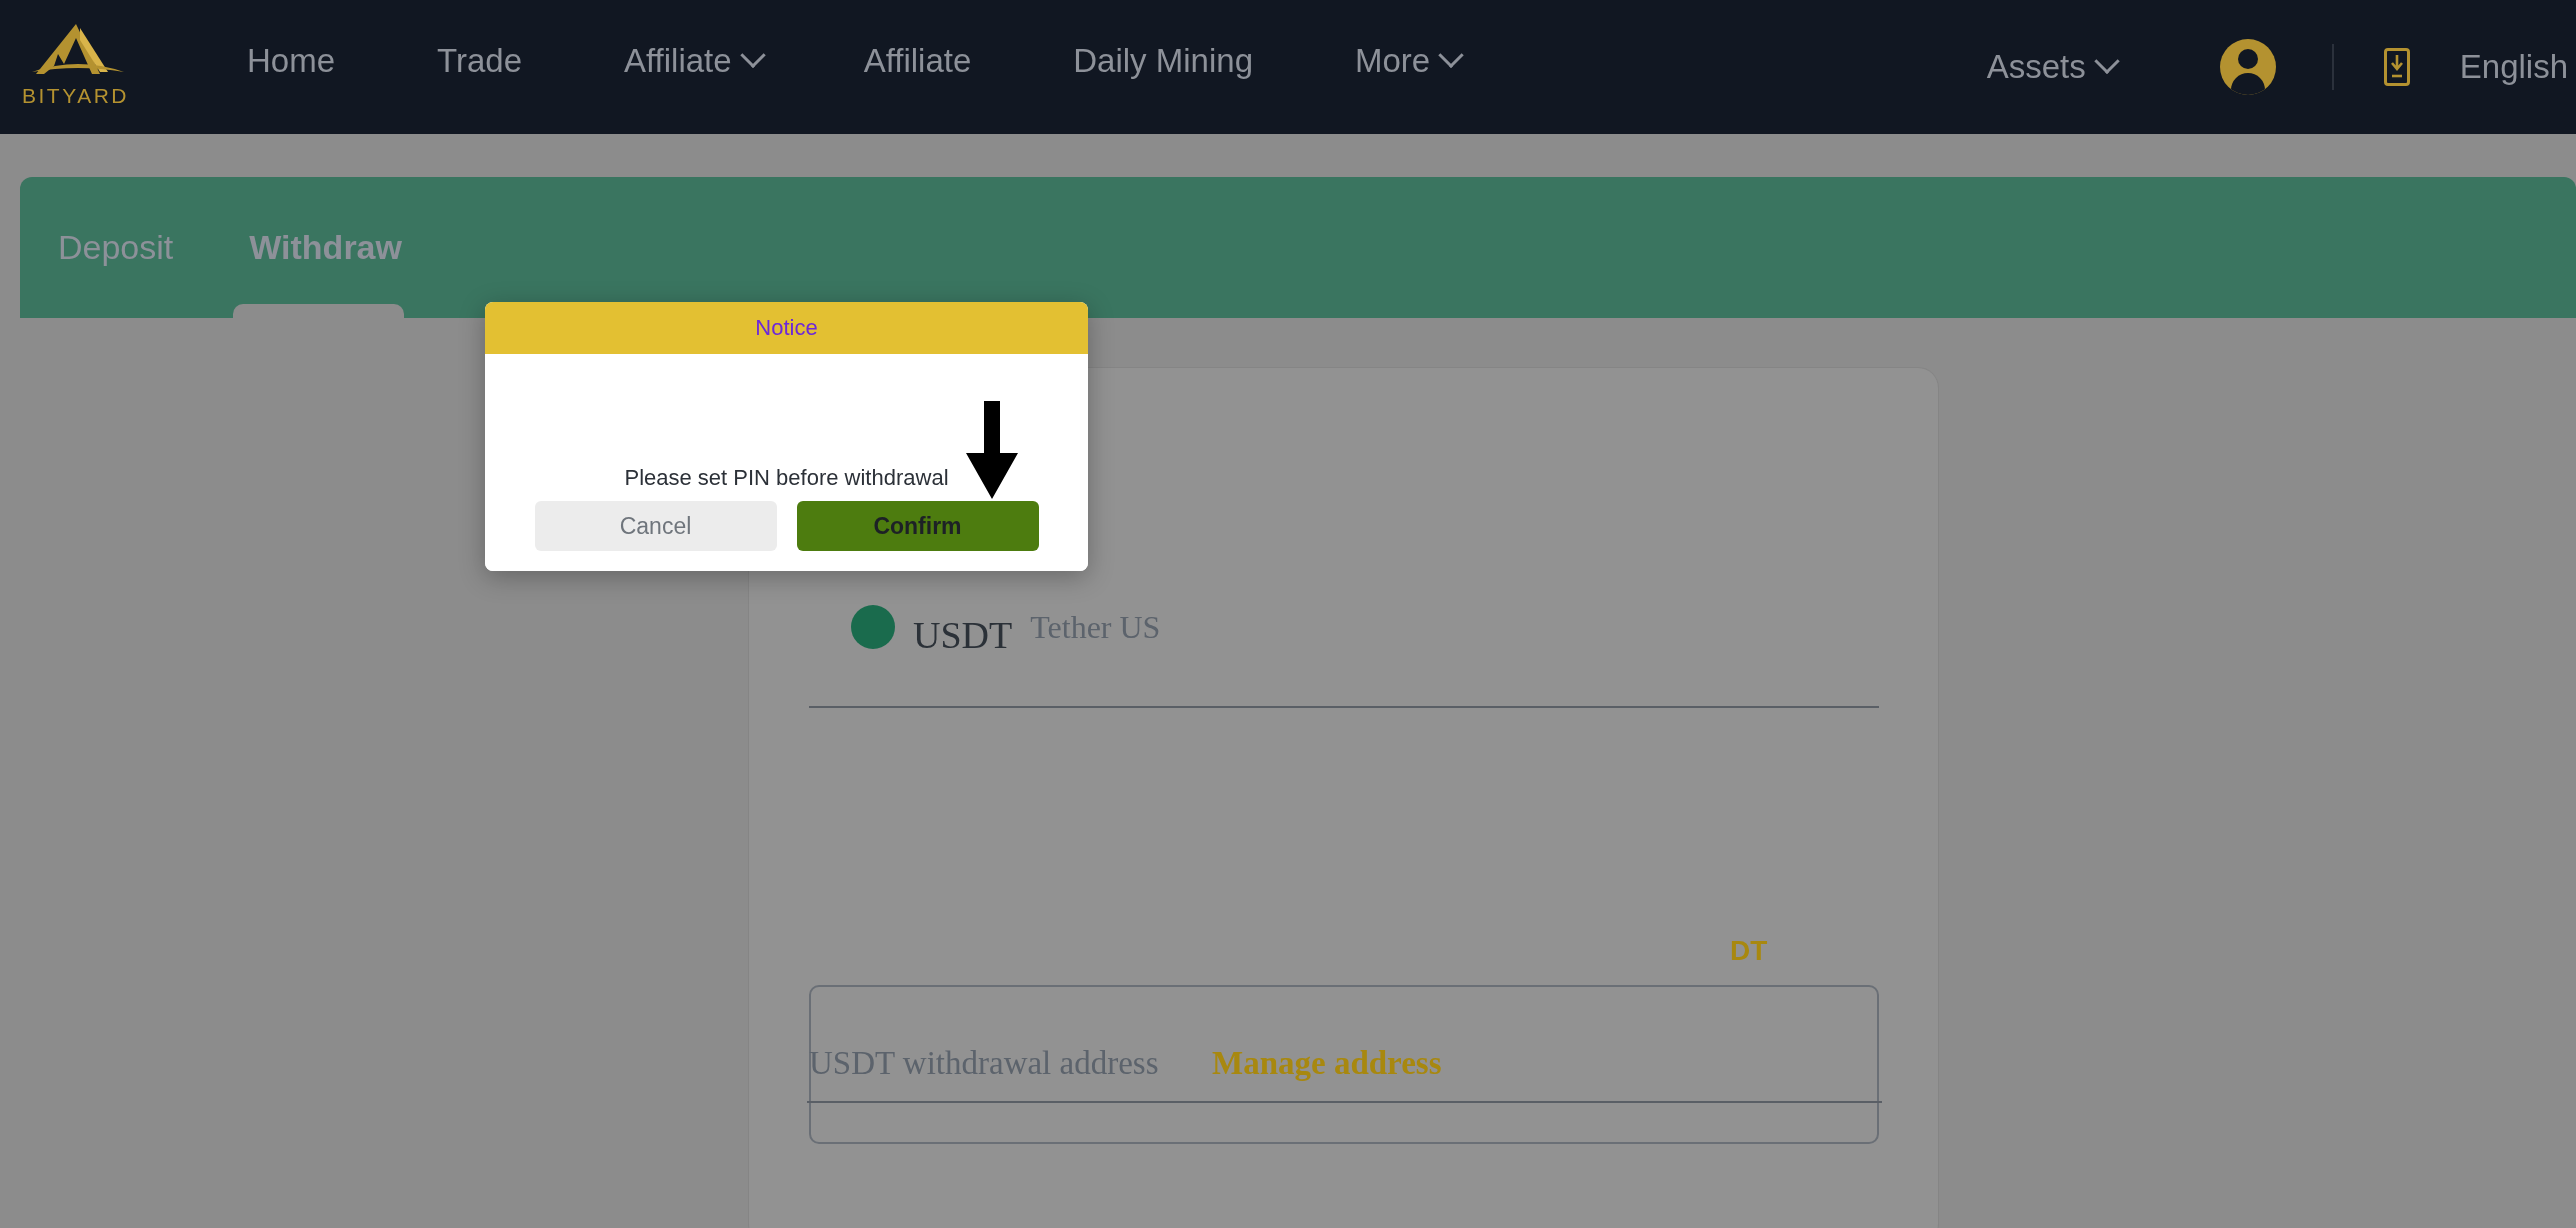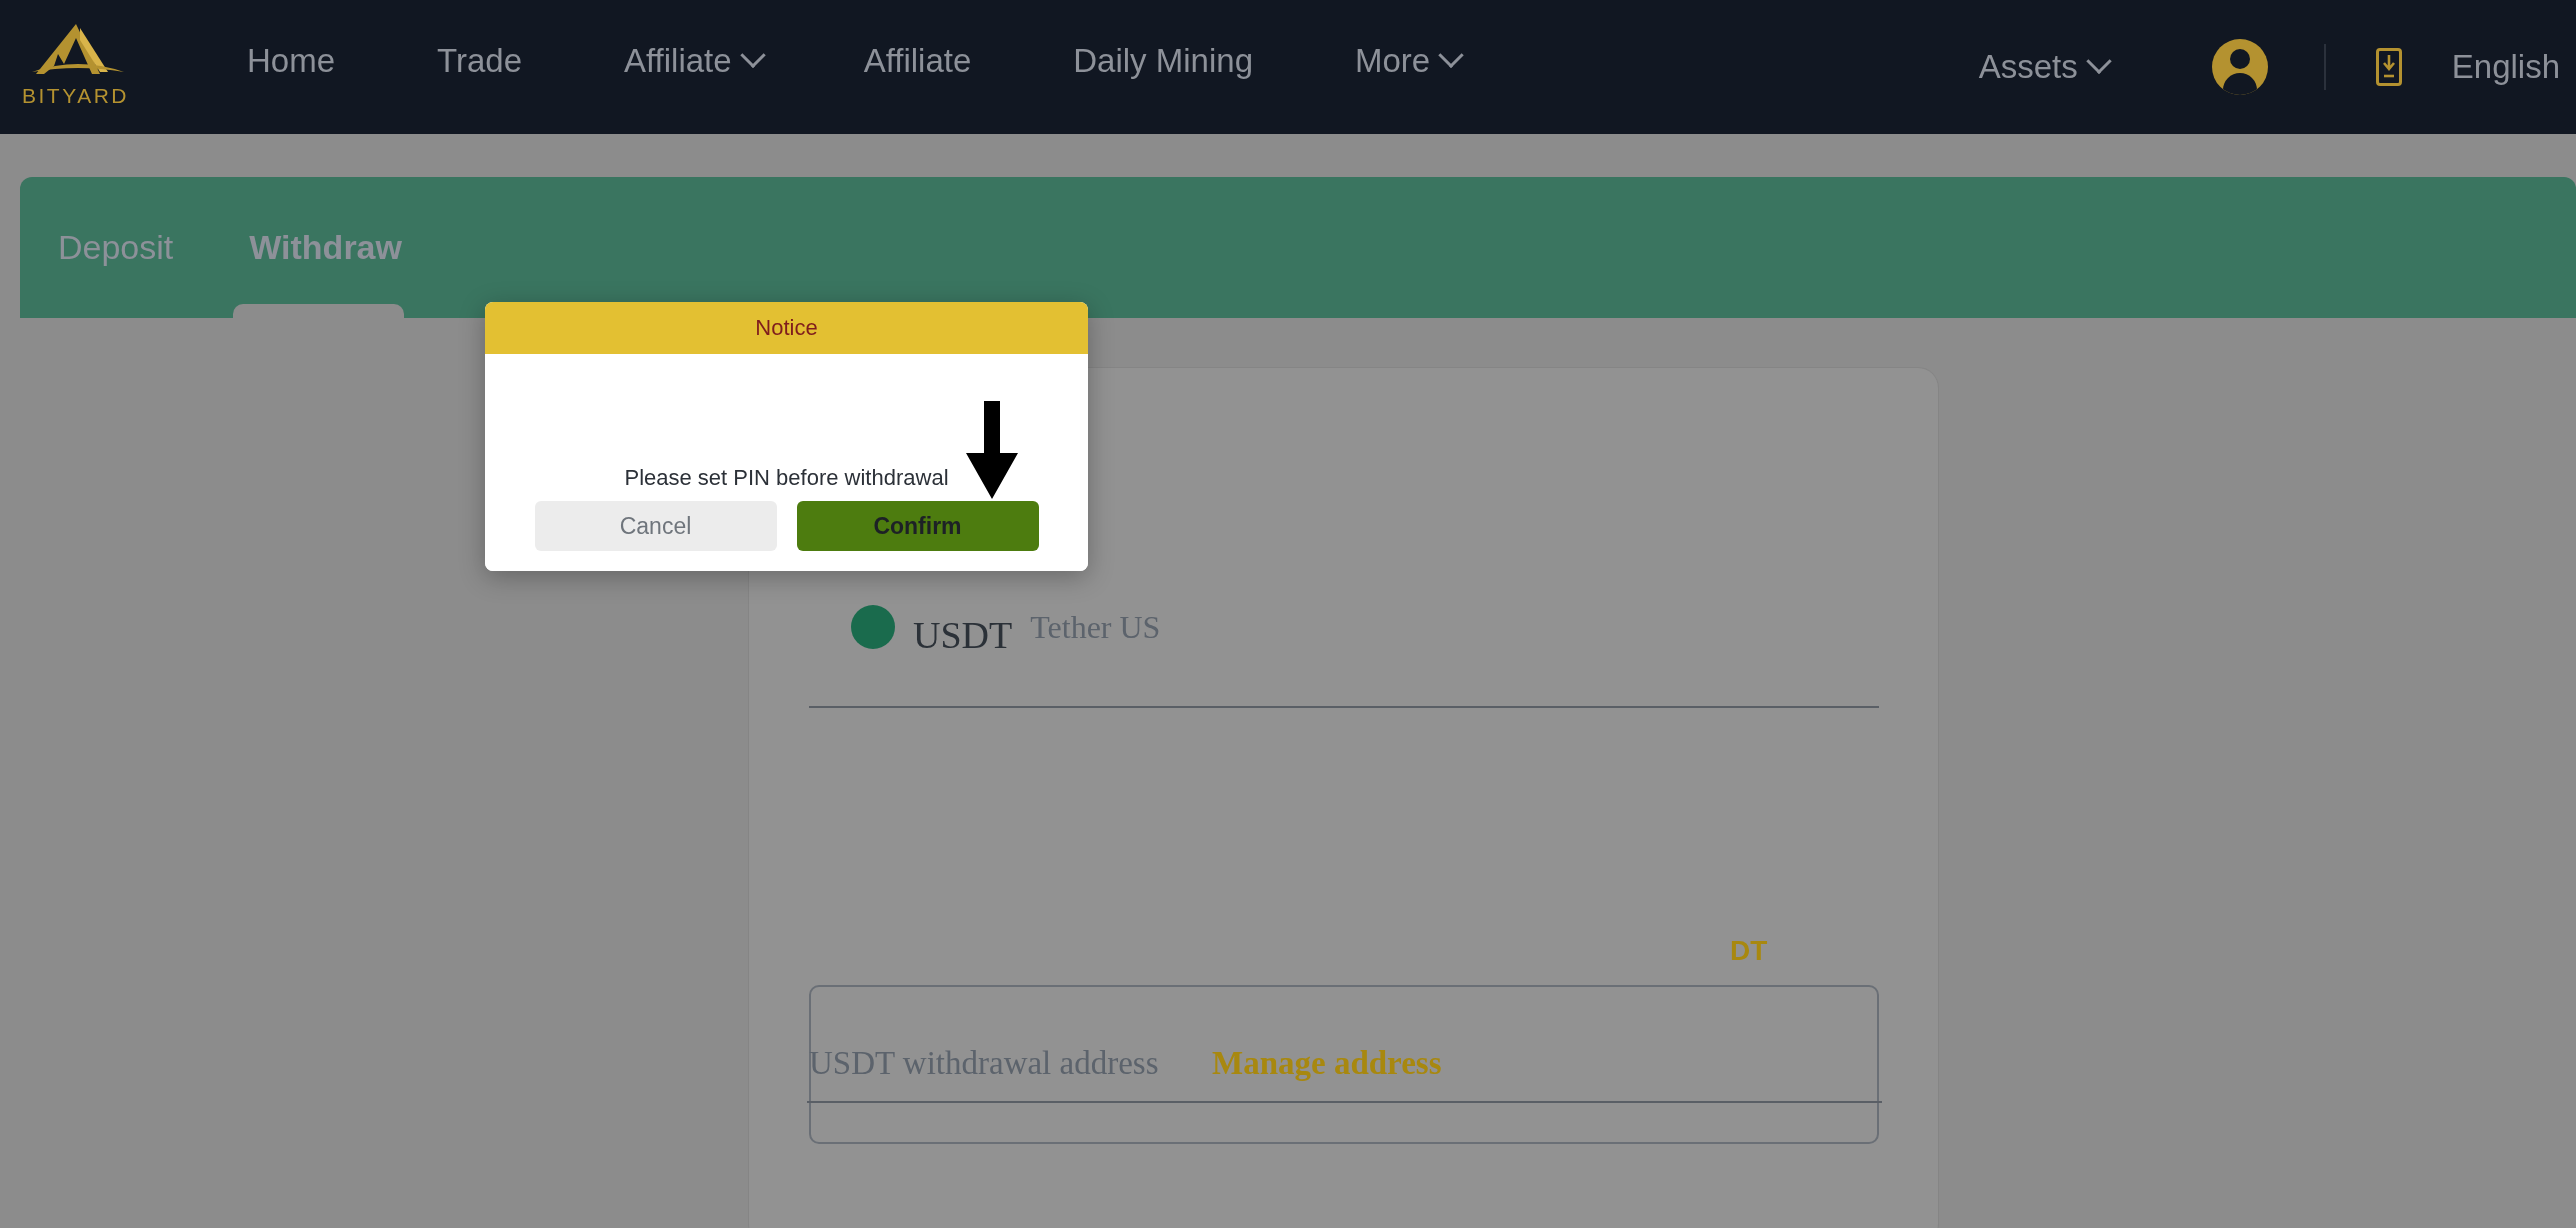--- a/index.html
+++ b/index.html
@@ -59,21 +59,21 @@
   .avatar::after {
     content: ""; position: absolute; left: 50%; top: 34px;
     width: 34px; height: 30px; border-radius: 17px 17px 0 0;
     background: #111722; transform: translateX(-50%);
   }
   .nav-divider { width: 2px; height: 46px; background: #2b313c; }
   .dl-icon {
     width: 26px; height: 38px; border: 3px solid #b49230; border-radius: 4px;
     margin: 0 50px; position: relative; flex: none;
   }
-  .lang { color: #8d9199; font-size: 33px; white-space: nowrap; padding-right: 16px; }
+  .lang { color: #8d9199; font-size: 33px; white-space: nowrap; padding-right: 8px; }
 
   
   .page-body {
     position: absolute; top: 134px; left: 0;
     width: 2576px; height: 1094px;
     background: #8c8c8c;
   }
   .green-panel {
     position: absolute; left: 20px; top: 43px;
     width: 2556px; height: 141px;
@@ -129,21 +129,21 @@
   .modal {
     position: absolute; left: 485px; top: 302px;
     width: 603px; height: 269px;
     background: #ffffff; border-radius: 8px; overflow: hidden;
     box-shadow: 0 6px 26px rgba(0,0,0,0.28);
   }
   .modal-header {
     height: 52px; background: #e3c032;
     display: flex; align-items: center; justify-content: center;
   }
-  .modal-title { font-size: 22px; color: #7f1d1d; }
+  .modal-title { font-size: 22px; color: #6d28d9; }
   .modal-body { position: relative; height: 217px; background: #fff; }
   .modal-msg {
     position: absolute; left: 0; right: 0; top: 111px;
     text-align: center; font-size: 22px; color: #2c3138;
   }
   .modal-actions {
     position: absolute; left: 0; right: 0; bottom: 20px;
     display: flex; justify-content: center; gap: 20px;
   }
   .btn {

